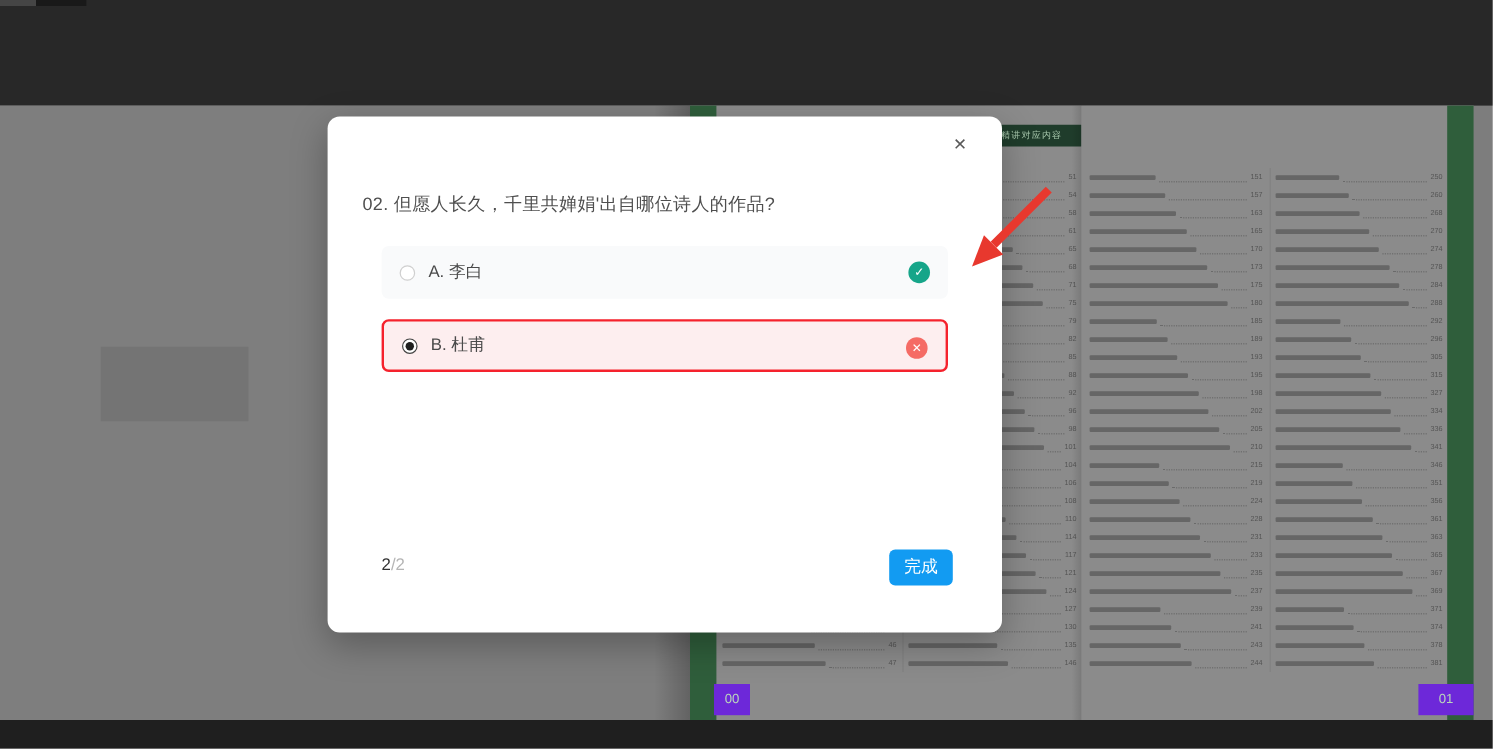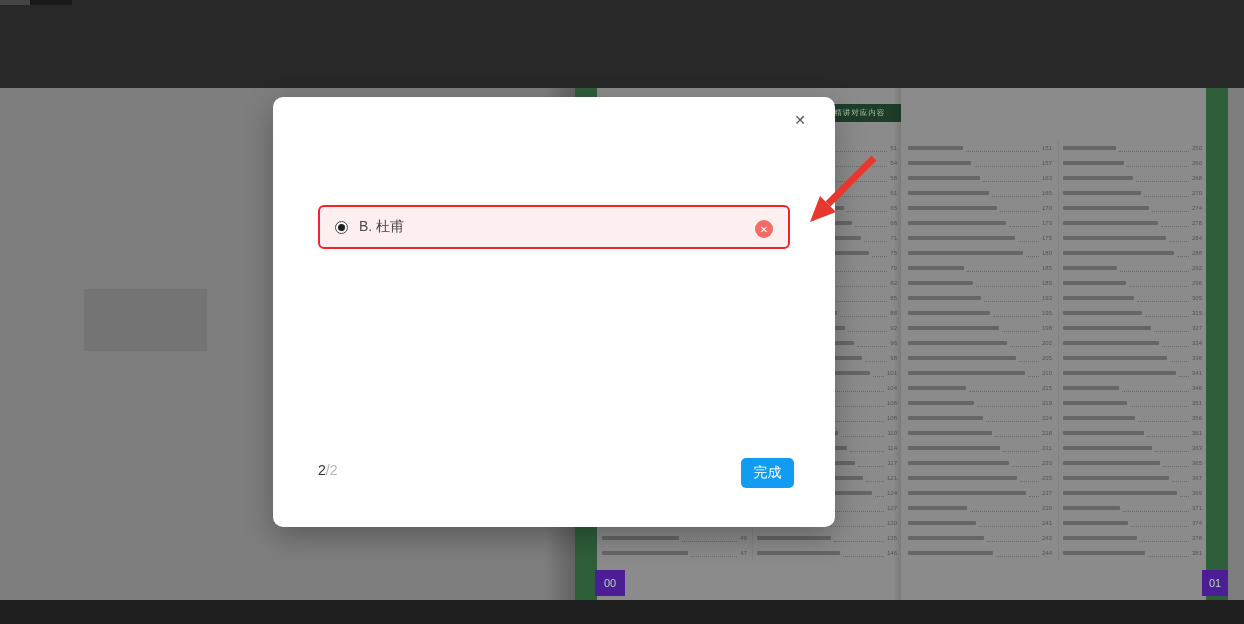--- a/index.html
+++ b/index.html
@@ -21,24 +21,24 @@
 
   .book { position:absolute; left:575px; top:88px; width:653px; height:512px; }
   .page { position:absolute; top:0; height:512px; background:#8b8b8b; }
   .page-left { left:0; width:326px; }
   .page-right { left:326px; width:327px; }
   .gutter { position:absolute; left:318px; top:0; width:16px; height:512px;
             background:linear-gradient(to right, rgba(0,0,0,0), rgba(0,0,0,0.12), rgba(0,0,0,0)); }
   .green-edge { position:absolute; top:0; width:22px; height:512px; background:#2f5e3b; }
   .green-edge.left { left:0; }
   .green-edge.right { right:0; }
-  .page-badge { position:absolute; bottom:4px; height:26px; background:#4c1d95; color:#b9d4bc;
+  .page-badge { position:absolute; bottom:4px; height:26px; background:#6d28d9; color:#b9d4bc;
                 font-size:11px; display:flex; align-items:center; justify-content:center;margin-top:30px; }
   .badge-00 { left:20px; width:30px; }
-  .badge-01 { right:0; width:26px; }
+  .badge-01 { right:0; width:46px; }
   .toc-banner { position:absolute; left:200px; top:16px; width:127px; height:18px; background:#1f3c2b;
                 color:#a9c9ae; font-size:7.5px; display:flex; align-items:center; justify-content:center;
                 letter-spacing:1px; filter:blur(0.4px); border-radius:1px; }
 
   .toc-col { position:absolute; top:52px; height:420px; }
   .toc-col.l1 { left:27px;  width:145px; }
   .toc-col.l2 { left:177px; width:145px; border-left:1px solid #828282; padding-left:4px; }
   .toc-col.r1 { left:7px;   width:144px; }
   .toc-col.r2 { left:157px; width:144px; border-left:1px solid #828282; padding-left:4px; }
   .toc-row { height:15px; display:flex; align-items:center; }
@@ -671,21 +671,27 @@
     </div>
   </div>
 
   <svg class="arrow-svg" viewBox="0 0 90 86">
     <line x1="74" y1="12" x2="28" y2="58" stroke="#e8382e" stroke-width="7"></line>
     <polygon points="10,76 36,66 20,50" fill="#e8382e"></polygon>
   </svg>
 
   <div class="modal">
     <div class="close-btn">✕</div>
+    <div class="question">02. 但愿人长久，千里共婵娟'出自哪位诗人的作品?</div>
     <div class="options">
+        <div class="opt">
+          <span class="radio"></span>
+          <span class="opt-label">A. 李白</span>
+          <span class="result-ic ok">✓</span>
+        </div>
         <div class="opt wrong">
           <span class="radio"></span>
           <span class="opt-label">B. 杜甫</span>
           <span class="result-ic bad">✕</span>
         </div>
       </div>
     <div class="progress">
       <span class="cur">2</span><span class="tot">/2</span>
     </div>
     <button class="finish-btn">完成</button>

